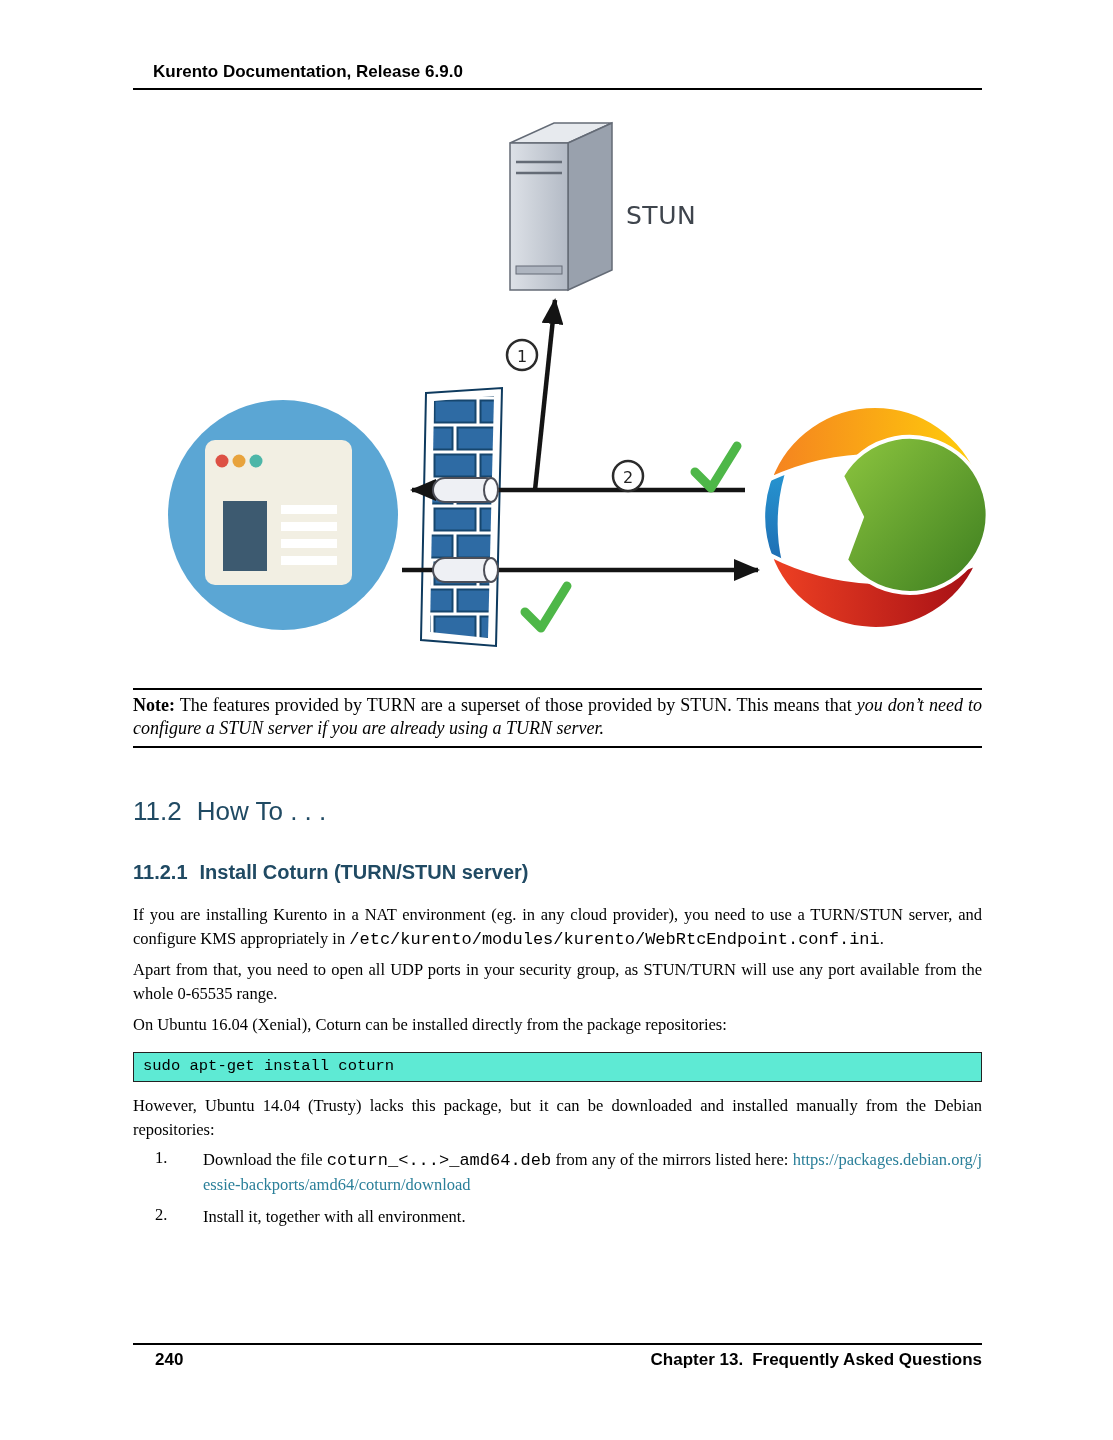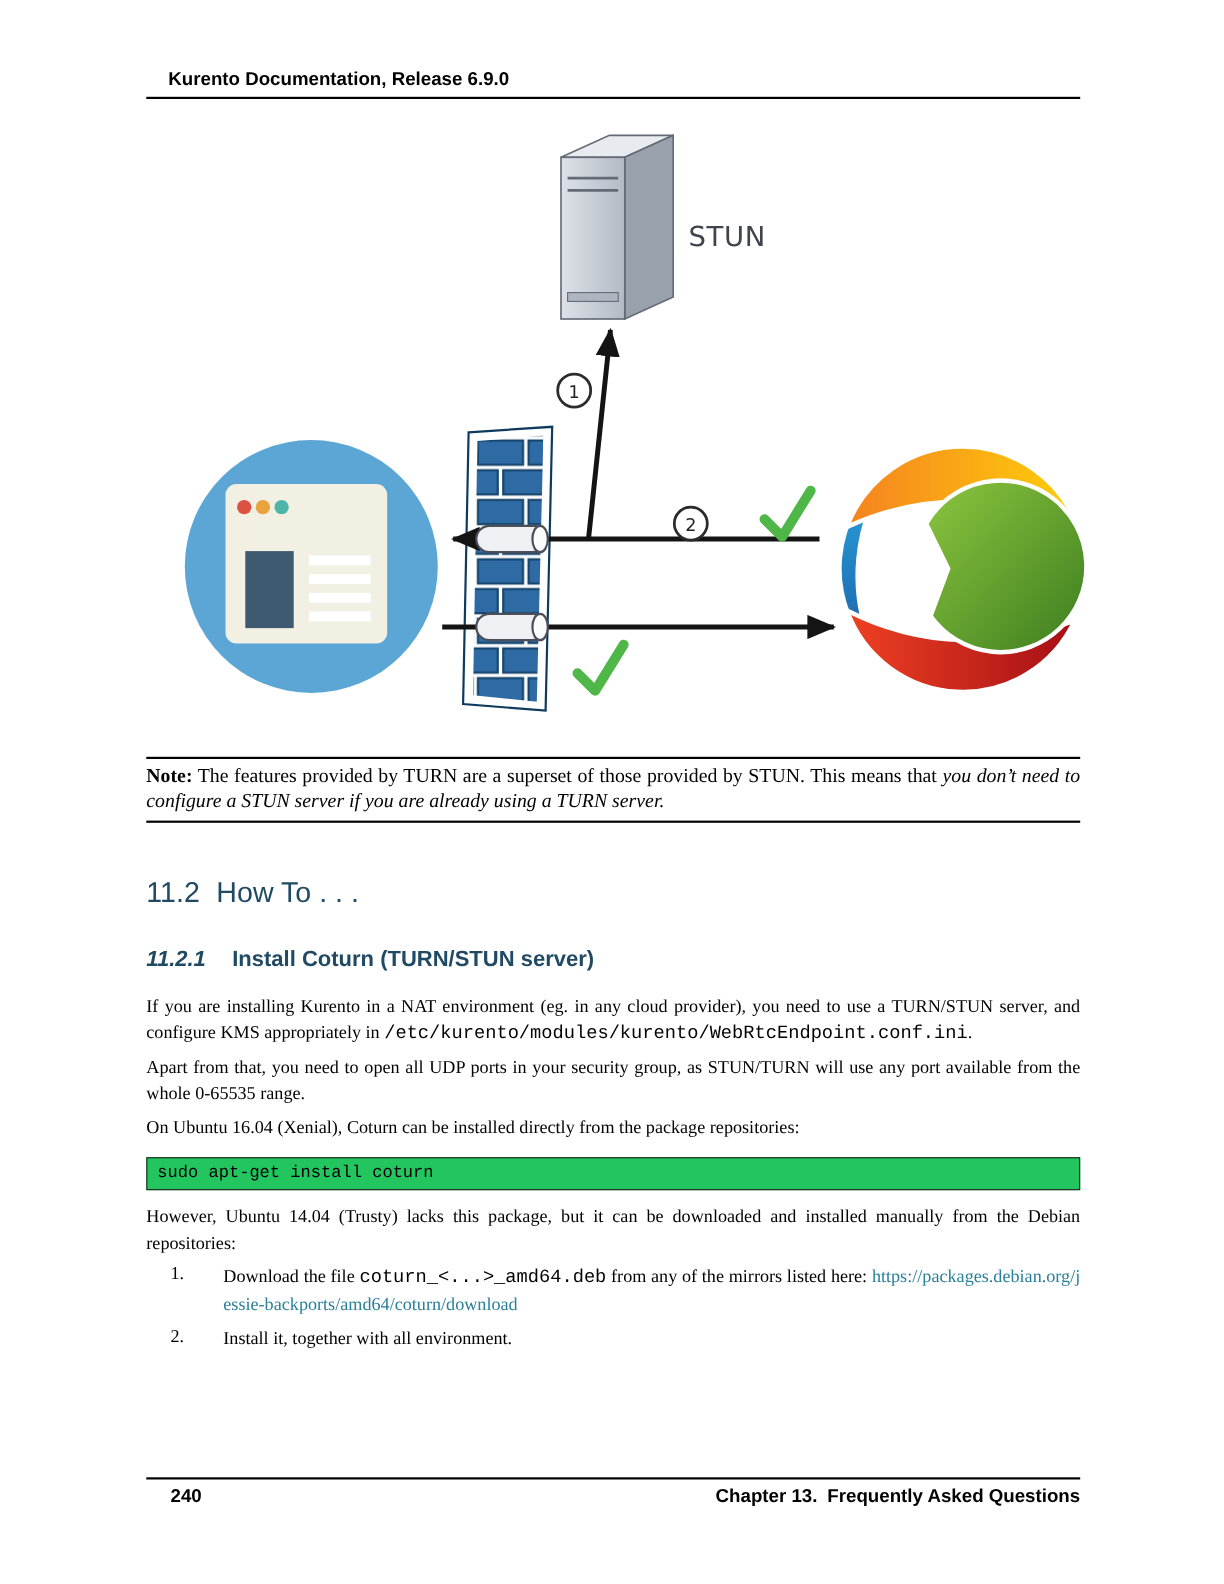--- a/index.html
+++ b/index.html
@@ -24,26 +24,26 @@
   .em { font-style:italic; }
   .h2 {
     position:absolute; left:133px; top:796px;
     font-family:"Liberation Sans", sans-serif; font-weight:normal; font-size:26px; color:#204a63;
   }
   .h2 .num { margin-right:15px; }
   .h3 {
     position:absolute; left:133px; top:861px;
     font-family:"Liberation Sans", sans-serif; font-weight:bold; font-size:20px; color:#204a63;
   }
-  .h3 .num { margin-right:24px;font-style:italic; }
+  .h3 .num { margin-right:12px; }
   .para { position:absolute; left:133px; width:849px; font-size:16.5px; line-height:23.5px; text-align:justify; }
   .mono { font-family:"Liberation Mono", monospace; font-size:17px; }
   .codeblock {
     position:absolute; left:133px; top:1052px; width:849px;
-    border:1.4px solid #222; background:#22c55e;
+    border:1.4px solid #222; background:#5eead4;
     padding:4px 9px 6px; font-family:"Liberation Mono", monospace; font-size:15.5px;
   }
   .list-item { position:absolute; left:133px; width:849px; }
   .li-num { position:absolute; left:22px; top:0; font-size:16.5px; }
   .li-body { margin-left:70px; font-size:16.5px; line-height:23.5px; text-align:justify; }
   .link { color:#2a7f99; text-decoration:none; word-break:break-all; cursor:pointer; }
   .footer-left, .footer-right {
     position:absolute; top:1350px;
     font-family:"Liberation Sans", sans-serif; font-weight:bold; font-size:17px;margin-left:22px;
   }

